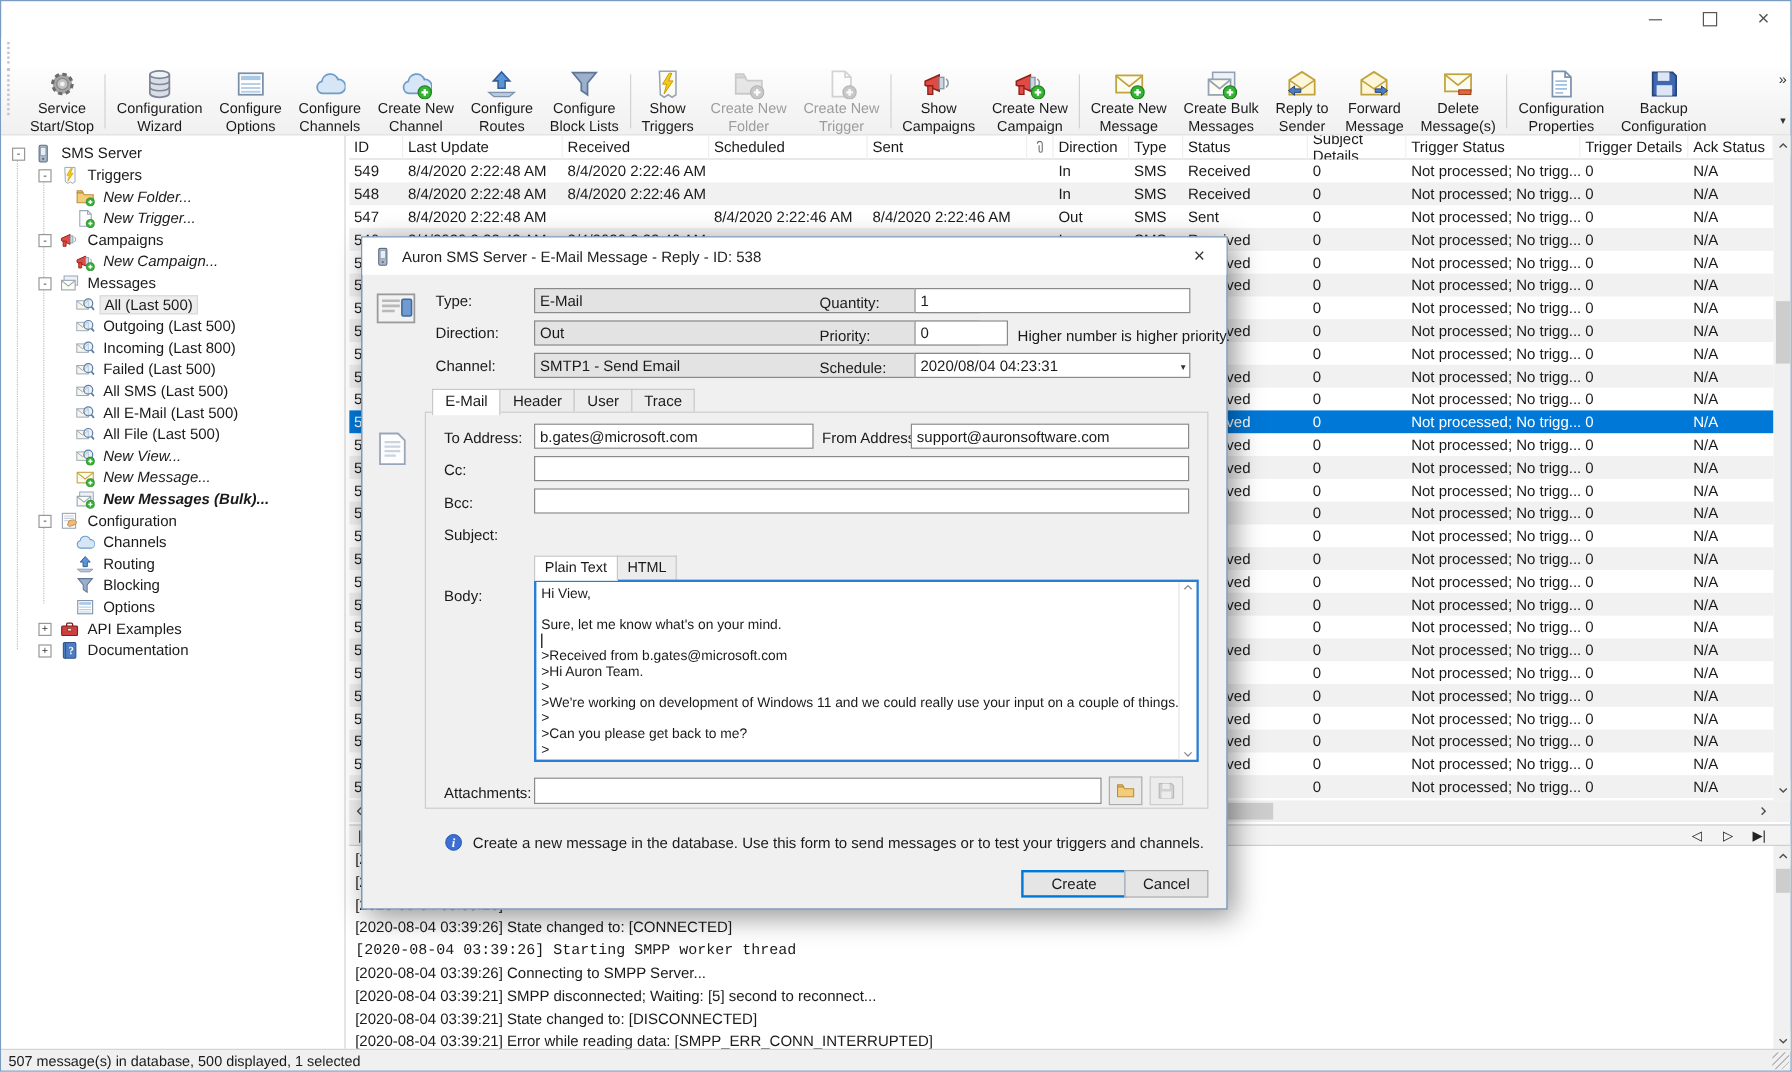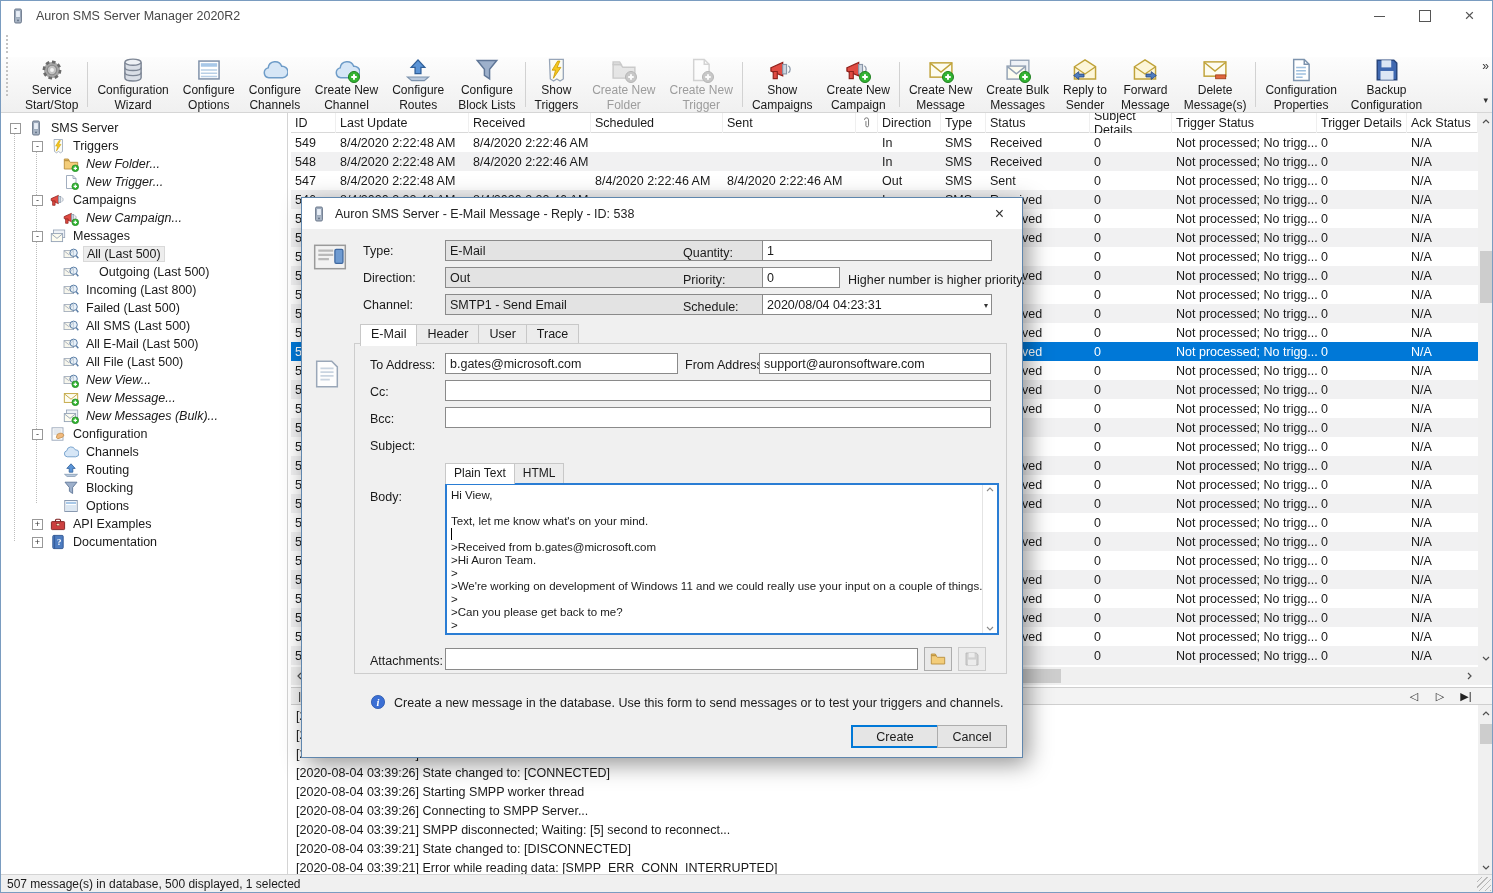--- a/index.html
+++ b/index.html
@@ -81,30 +81,20 @@
   .btn.default{border:2px solid #0078d7;}
   .tool-btn{position:absolute;width:28px;height:24px;border:1px solid #adadad;background:#e9e9e9;display:flex;align-items:center;justify-content:center;box-sizing:border-box;}
   .tool-btn.disabled{opacity:.55;}
   svg{display:block;}
 </style>
 </head>
 <body>
 
 <div class="app">
 
-  <div class="titlebar">
-    <span class="icon16" style="margin-left:9px">
-        <svg viewBox="0 0 16 16" width="100%" height="100%">
-          <rect x="4.6" y="1" width="6.8" height="14" rx="1.2" fill="#aab6c6" stroke="#5d6c80" stroke-width="0.9"></rect>
-          <rect x="5.8" y="2.8" width="4.4" height="6.6" fill="#e8eef6" stroke="#7d8da2" stroke-width="0.5"></rect>
-          <circle cx="8" cy="12.4" r="0.9" fill="#5d6c80"></circle>
-        </svg>
-      </span>
-    <span class="t">Auron SMS Server Manager 2020R2</span>
-  </div>
   <div class="win-btn wb-min">
       <i></i>
     </div>
   <div class="win-btn wb-max">
       <i></i>
     </div>
   <div class="win-btn wb-close">×</div>
 
   <div class="menubar">
     <span class="grip"></span>
@@ -419,21 +409,21 @@
         <span class="icon16">
           <svg viewBox="0 0 16 16" width="100%" height="100%">
             <rect x="1" y="4.6" width="9.6" height="7" fill="#f7f6ec" stroke="#9aa5b5" stroke-width="0.8"></rect>
             <path d="M1 4.8 L5.8 8.6 L10.6 4.8" fill="none" stroke="#9aa5b5" stroke-width="0.8"></path>
             <circle cx="10.6" cy="6.8" r="3.7" fill="rgba(214,230,246,0.55)" stroke="#5b7ea6" stroke-width="1"></circle>
             <path d="M13.2 9.6 L15.3 12.2" stroke="#5b7ea6" stroke-width="1.5"></path>
           </svg>
         </span>
         <span class="tree-label">All (Last 500)</span>
       </div>
-      <div class="tree-item" style="left: 62px; top: 150px; gap: 13px;">
+      <div class="tree-item" style="left: 62px; top: 150px;">
         <span class="icon16">
           <svg viewBox="0 0 16 16" width="100%" height="100%">
             <rect x="1" y="4.6" width="9.6" height="7" fill="#f7f6ec" stroke="#9aa5b5" stroke-width="0.8"></rect>
             <path d="M1 4.8 L5.8 8.6 L10.6 4.8" fill="none" stroke="#9aa5b5" stroke-width="0.8"></path>
             <circle cx="10.6" cy="6.8" r="3.7" fill="rgba(214,230,246,0.55)" stroke="#5b7ea6" stroke-width="1"></circle>
             <path d="M13.2 9.6 L15.3 12.2" stroke="#5b7ea6" stroke-width="1.5"></path>
           </svg>
         </span>
         <span class="tree-label">Outgoing (Last 500)</span>
       </div>
@@ -509,21 +499,21 @@
         <span class="icon16">
           <svg viewBox="0 0 16 16" width="100%" height="100%">
             <rect x="1.3" y="3.6" width="13.4" height="8.8" fill="#fdfcf0" stroke="#c0a33a" stroke-width="0.9"></rect>
             <path d="M1.3 3.8 L8 9.2 L14.7 3.8" fill="none" stroke="#c0a33a" stroke-width="0.9"></path>
             <circle cx="12.3" cy="12.3" r="3.4" fill="#33b433" stroke="#1e7d1e" stroke-width="0.6"></circle>
             <path d="M10.6 12.3 h3.4 M12.3 10.6 v3.4" stroke="#fff" stroke-width="1.2"></path>
           </svg>
         </span>
         <span class="tree-label">New Message...</span>
       </div>
-      <div class="tree-item ital" style="left: 62px; top: 294px;">
+      <div class="tree-item ital" style="left: 62px; top: 294px; font-weight: bold;">
         <span class="icon16">
           <svg viewBox="0 0 16 16" width="100%" height="100%">
             <rect x="3.4" y="2" width="11.3" height="7.6" fill="#eef2f7" stroke="#93a2b5" stroke-width="0.8"></rect>
             <rect x="1.3" y="5.6" width="11.3" height="8" fill="#fdfcf0" stroke="#93a2b5" stroke-width="0.9"></rect>
             <path d="M1.3 5.8 L7 10.4 L12.6 5.8" fill="none" stroke="#93a2b5" stroke-width="0.9"></path>
             <circle cx="12.3" cy="12.3" r="3.4" fill="#33b433" stroke="#1e7d1e" stroke-width="0.6"></circle>
             <path d="M10.6 12.3 h3.4 M12.3 10.6 v3.4" stroke="#fff" stroke-width="1.2"></path>
           </svg>
         </span>
         <span class="tree-label">New Messages (Bulk)...</span>
@@ -1046,21 +1036,21 @@
     <div class="pg-btn" style="left:1112px;">◁</div>
     <div class="pg-btn" style="left:1138px;">▷</div>
     <div class="pg-btn" style="left:1164px;">▶|</div>
   </div>
 
   <div class="log" id="log">
       <div class="log-line" style="top: 4px;">[2020-08-04 03:39:26]</div>
       <div class="log-line" style="top: 23px;">[2020-08-04 03:39:26]</div>
       <div class="log-line" style="top: 42px;">[2020-08-04 03:39:26]</div>
       <div class="log-line" style="top: 61px;">[2020-08-04 03:39:26] State changed to: [CONNECTED]</div>
-      <div class="log-line" style="top: 80px;">[2020-08-04 03:39:26] Starting SMPP worker thread</div>
+      <div class="log-line" style="top: 80px; font-family: Liberation Mono, monospace;">[2020-08-04 03:39:26] Starting SMPP worker thread</div>
       <div class="log-line" style="top: 99px;">[2020-08-04 03:39:26] Connecting to SMPP Server...</div>
       <div class="log-line" style="top: 118px;">[2020-08-04 03:39:21] SMPP disconnected; Waiting: [5] second to reconnect...</div>
       <div class="log-line" style="top: 137px;">[2020-08-04 03:39:21] State changed to: [DISCONNECTED]</div>
       <div class="log-line" style="top: 156px;">[2020-08-04 03:39:21] Error while reading data: [SMPP_ERR_CONN_INTERRUPTED]</div>
     </div>
   <div class="sb-track" style="left:1477px;top:704px;width:16px;height:171px;"></div>
   <div class="sb-btn" style="left:1477px;top:704px;width:16px;height:17px;">
       <svg width="8" height="5" viewBox="0 0 8 5">
         <path d="M1 4 L4 1 L7 4" fill="none" stroke="#505050" stroke-width="1.2"></path>
       </svg>
@@ -1191,21 +1181,21 @@
             </svg>
           </div>
         <div style="position:absolute;bottom:2px;left:3px;">
             <svg width="8" height="5" viewBox="0 0 8 5">
               <path d="M1 1 L4 4 L7 1" fill="none" stroke="#8a8a8a" stroke-width="1.1"></path>
             </svg>
           </div>
       </div>
     <div class="body-line" style="top: 4px;">Hi View,</div>
         <div class="body-line" style="top: 17px;"></div>
-        <div class="body-line" style="top: 30px;">Text, let me know what's on your mind.</div>
+        <div class="body-line" style="top: 30px;">Sure, let me know what's on your mind.</div>
         <div class="body-line" style="top: 43px;"></div>
         <div class="body-line" style="top: 56px;">&gt;Received from b.gates@microsoft.com</div>
         <div class="body-line" style="top: 69px;">&gt;Hi Auron Team.</div>
         <div class="body-line" style="top: 82px;">&gt;</div>
         <div class="body-line" style="top: 95px;">&gt;We're working on development of Windows 11 and we could really use your input on a couple of things.</div>
         <div class="body-line" style="top: 108px;">&gt;</div>
         <div class="body-line" style="top: 121px;">&gt;Can you please get back to me?</div>
         <div class="body-line" style="top: 134px;">&gt;</div>
         <div class="caret" style="left: 4px; top: 43px;"></div>
       </div>

